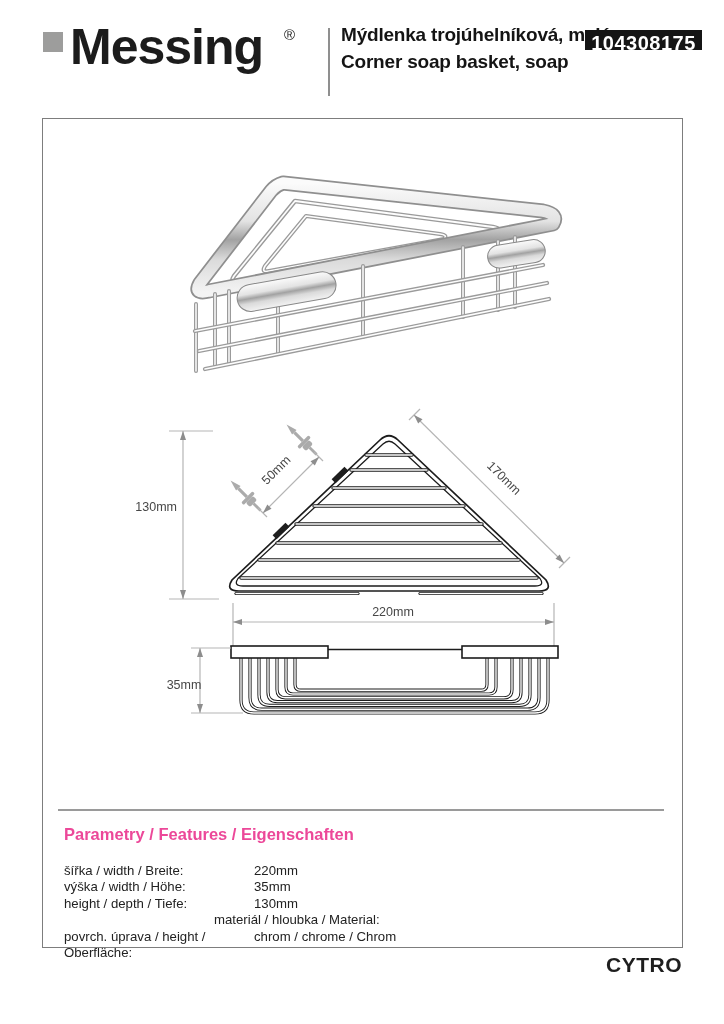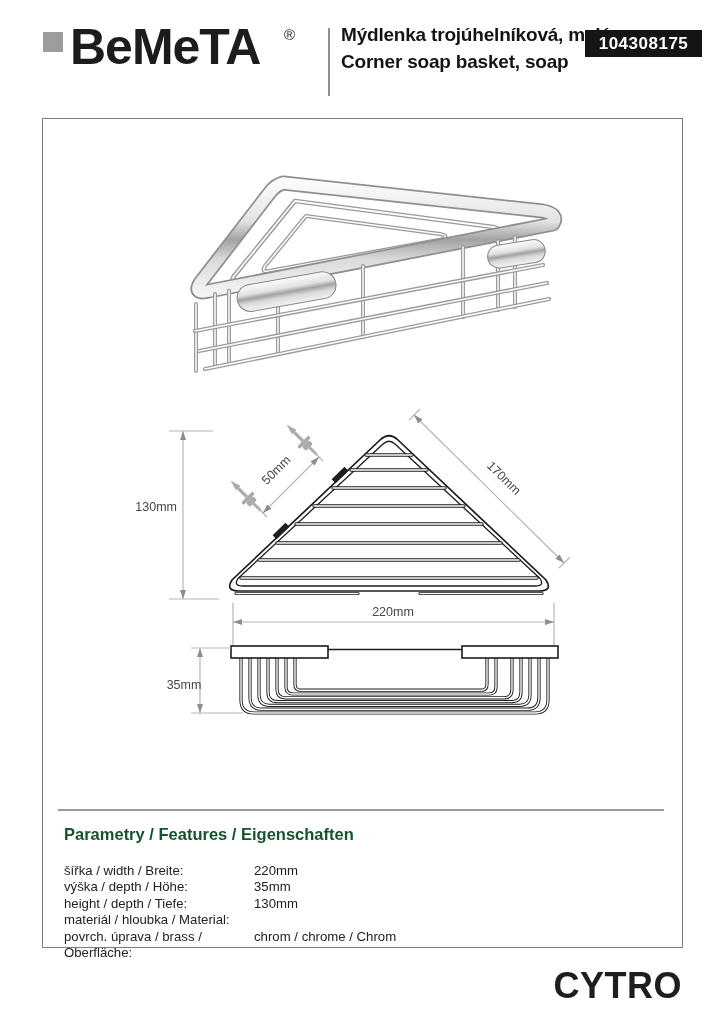--- a/index.html
+++ b/index.html
@@ -6,50 +6,50 @@
   .page{position:relative;width:724px;height:1024px;background:#fff;overflow:hidden;
         font-family:"Liberation Sans",sans-serif;color:#1a1a1a;}
   
   .logo-square{position:absolute;left:43px;top:32px;width:20px;height:20px;background:#9d9d9c;}
   .logo-text{position:absolute;left:70px;top:22px;font-size:50px;font-weight:700;
              letter-spacing:-1px;line-height:50px;color:#1c1c1c;}
   .logo-reg{position:absolute;left:284px;top:26px;font-size:15px;font-weight:400;color:#1c1c1c;}
   .header-divider{position:absolute;left:328px;top:28px;width:2px;height:68px;background:#8f8f8f;}
   .titles{position:absolute;left:341px;top:21px;font-size:19px;font-weight:700;
           line-height:27px;letter-spacing:-0.2px;color:#141414;}
-  .code-box{position:absolute;left:585px;top:30px;width:117px;height:27px;background:#151515;
-            color:#fff;font-size:17px;font-weight:700;line-height:27px;text-align:center;
+  .code-box{position:absolute;left:585px;top:30px;width:117px;height:20px;background:#151515;
+            color:#fff;font-size:20px;font-weight:700;line-height:27px;text-align:center;
             letter-spacing:0.5px;}
   
   .main-box{position:absolute;left:42px;top:118px;width:639px;height:828px;
             border:1px solid #7d7d7d;background:#fff;}
   .main-box svg{position:absolute;left:0;top:0;}
   
   .param-divider{position:absolute;left:15px;top:690px;width:606px;height:1.5px;background:#9a9a9a;}
-  .param-heading{position:absolute;left:21px;top:706px;font-size:16.5px;font-weight:700;color:#14532d;}
+  .param-heading{position:absolute;left:21px;top:706px;font-size:16.5px;font-weight:700;color:#ec4899;}
   .param-rows{position:absolute;left:21px;top:744px;font-size:13.2px;color:#222;}
-  .param-row{display:flex;height:16.4px;line-height:16.4px;}
+  .param-row{display:flex;height:16.4px;line-height:16.4px;justify-content:center;}
   .param-label{width:190px;}
   .param-value{width:300px;}
   
-  .series{position:absolute;right:42px;top:953px;font-size:36px;font-weight:700;
-          letter-spacing:0.5px;color:#1e1e1e;margin-top:12px;}
+  .series{position:absolute;right:42px;top:953px;font-size:21px;font-weight:700;
+          letter-spacing:0.5px;color:#1e1e1e;}
   
   .ink{stroke:#1c1c1c;fill:none;}
   .dim{stroke:#b5b5b5;stroke-width:1.2;fill:none;}
   .dimtxt{fill:#474747;font-size:12.5px;font-family:"Liberation Sans",sans-serif;}
   .arr{fill:#8d8d8d;stroke:none;}
 </style>
 </head>
 <body>
 
 <div class="page">
 
   <div class="logo-square"></div>
-  <div class="logo-text">BeMeTA</div>
+  <div class="logo-text">Messing</div>
   <div class="logo-reg">®</div>
   <div class="header-divider"></div>
   <div class="titles">
     <div>Mýdlenka trojúhelníková, malá</div>
     <div>Corner soap basket, soap</div>
   </div>
   <div class="code-box">104308175</div>
 
   <div class="main-box">
 
@@ -229,31 +229,31 @@
     </svg>
 
     <div class="param-divider"></div>
     <div class="param-heading">Parametry / Features / Eigenschaften</div>
     <div class="param-rows">
       <div class="param-row">
         <span class="param-label">šířka / width / Breite:</span>
         <span class="param-value">220mm</span>
       </div>
       <div class="param-row">
-        <span class="param-label">výška / depth / Höhe:</span>
+        <span class="param-label">výška / width / Höhe:</span>
         <span class="param-value">35mm</span>
       </div>
       <div class="param-row">
         <span class="param-label">height / depth / Tiefe:</span>
         <span class="param-value">130mm</span>
       </div>
       <div class="param-row">
         <span class="param-label">materiál / hloubka / Material:</span>
       </div>
       <div class="param-row">
-        <span class="param-label">povrch. úprava / brass / Oberfläche:</span>
+        <span class="param-label">povrch. úprava / height / Oberfläche:</span>
         <span class="param-value">chrom / chrome / Chrom</span>
       </div>
     </div>
   </div>
 
   <div class="series">CYTRO</div>
 </div>
 
 </body></html>

